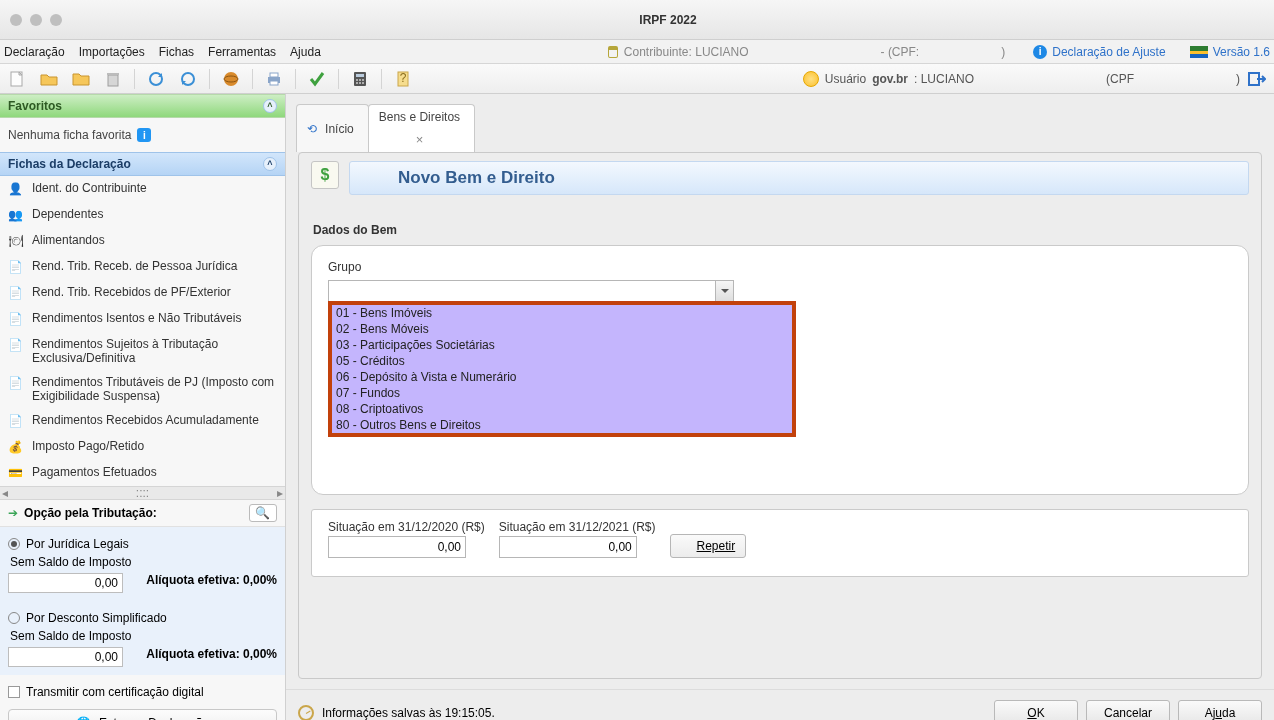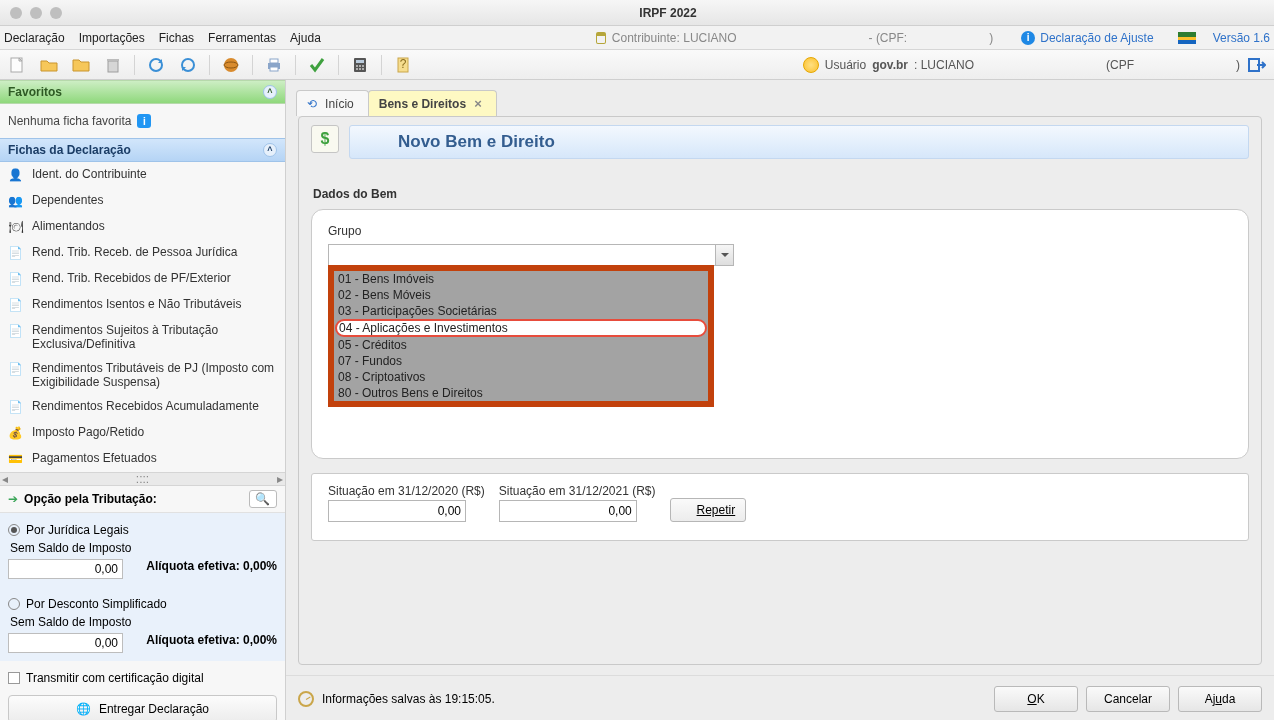--- a/index.html
+++ b/index.html
@@ -1,19 +1,19 @@
 <!DOCTYPE html>
 <html><head>
 <meta charset="utf-8">
 <style>
 * { box-sizing: border-box; margin: 0; padding: 0; font-family: "Helvetica Neue", Arial, sans-serif; font-size: 12px; }
 html, body { width: 1274px; height: 720px; overflow: hidden; background: #ececec; }
 
 
-.titlebar { height: 26px; background: linear-gradient(#f6f6f6,#e6e6e6); border-bottom: 1px solid #cfcfcf; display: flex; align-items: center; }
+.titlebar { height: 40px; background: linear-gradient(#f6f6f6,#e6e6e6); border-bottom: 1px solid #cfcfcf; display: flex; align-items: center; }
 .traffic { display: flex; gap: 8px; padding-left: 10px; }
 .dot { width: 12px; height: 12px; border-radius: 50%; background: #bfbfbf; }
 .title-center { flex: 1; text-align: center; font-weight: 600; color: #333; }
 
 
 .menubar { height: 24px; background: #f2f2f2; border-bottom: 1px solid #d6d6d6; display: flex; align-items: center; padding: 0 4px; gap: 14px; }
 .menubar .menu { color: #222; cursor: default; }
 .menubar .spacer { flex: 1; }
 .contrib-block { display: flex; align-items: center; gap: 6px; color: #888; }
 .lock-icon { width: 10px; height: 12px; border: 1px solid #b6a63a; border-top: 4px solid #b6a63a; border-radius: 2px; display: inline-block; }
@@ -50,34 +50,34 @@
 .val-input { width: 115px; border: 1px solid #bdbdbd; background: #fff; text-align: right; padding: 2px 4px; }
 .aliq { font-weight: 600; }
 .transmit-row { padding: 10px 8px; display: flex; align-items: center; gap: 6px; }
 .cbx { width: 12px; height: 12px; border: 1px solid #999; background: #fff; }
 .deliver-btn { margin: 0 8px 8px; border: 1px solid #c8c8c8; background: linear-gradient(#fcfcfc,#ececec); border-radius: 4px; padding: 6px; display: flex; align-items: center; justify-content: center; gap: 8px; }
 
 
 .content { flex: 1; display: flex; flex-direction: column; background: #ededed; }
 .tabs { display: flex; padding: 10px 10px 0; gap: 0; }
 .tab { border: 1px solid #c9c9c9; border-bottom: none; background: #f7f7f7; padding: 5px 14px 5px 10px; border-radius: 4px 4px 0 0; display: flex; align-items: center; gap: 8px; margin-right: -1px; color: #444; }
-.tab.active { background: #fef9c3; font-weight: bold; }
+.tab.active { background: #ffffff; font-weight: normal; flex-direction: column; }
 .tab .close { color: #888; font-size: 13px; }
 .content-card { margin: 0 12px 0 12px; border: 1px solid #c9c9c9; border-radius: 4px; background: #ededed; flex: 1; padding: 8px 12px 0; display: flex; flex-direction: column; min-height: 0; }
 .card-header { display: flex; align-items: center; gap: 12px; background: linear-gradient(#f3f8fe,#d6e7fa); border: 1px solid #c4d8f0; border-radius: 3px; padding: 6px 10px; }
 .green-sq { width: 28px; height: 28px; border: 1px solid #c5c5c5; border-radius: 3px; background: #f9f9f0; display: flex; align-items: center; justify-content: center; color: #3fa13f; font-weight: bold; font-size: 16px; }
 .card-title { font-size: 17px; font-weight: 600; color: #335d8f; }
 .section-label { margin: 28px 0 8px 2px; font-weight: 600; color: #333; }
 .form-box { border: 1px solid #cacaca; background: #fff; border-radius: 12px; padding: 14px 16px 18px; position: relative; }
 .grp-label { color: #333; margin-bottom: 6px; }
 .select { width: 406px; height: 22px; border: 1px solid #b6b6b6; background: #fff; display: flex; }
 .select .txt { flex: 1; padding: 2px 4px; }
 .select .btn { width: 18px; border-left: 1px solid #b6b6b6; background: linear-gradient(#f6f6f6,#dedede); display: flex; align-items: center; justify-content: center; }
 .select .btn::after { content: ""; border: 4px solid transparent; border-top-color: #555; margin-top: 3px; }
-.dropdown { width: 386px; border: 6px solid #c2410c; background: #a3a3a3; margin-top: -1px; }
+.dropdown { width: 468px; border: 4px solid #c2410c; background: #c4b5fd; margin-top: -1px; }
 .dropdown .opt { padding: 1px 4px; color: #222; }
 .dropdown .opt.hl { background: #fff; border: 2px solid #e74c3c; border-radius: 10px; margin: 0 1px; padding: 0 2px; }
 .situ-row { border: 1px solid #cacaca; background: #fff; border-radius: 3px; margin-top: 14px; padding: 10px 16px 18px; display: flex; align-items: flex-end; gap: 14px; }
 .situ-col { display: flex; flex-direction: column; }
 .situ-col label { color: #333; margin-bottom: 2px; }
 .situ-col input { width: 138px; border: 1px solid #b6b6b6; padding: 3px 4px; text-align: right; background: #fff; }
 .rep-btn { border: 1px solid #b6b6b6; background: linear-gradient(#fafafa,#ececec); border-radius: 3px; padding: 4px 10px; }
 .rep-info { color: #555; max-width: 210px; }
 .footer { display: flex; align-items: center; gap: 8px; padding: 10px 12px; border-top: 1px solid #dcdcdc; margin-top: 10px; }
 .footer .spacer { flex: 1; }
@@ -111,21 +111,21 @@
     <span>Contribuinte: LUCIANO</span>
     <span style="width:120px;"></span>
     <span>- (CPF:</span>
     <span style="width:70px;"></span>
     <span>)</span>
   </div>
   <div style="display:flex;align-items:center;gap:5px;margin-left:14px;color:#2f72c9;">
     <span class="blue-badge">i</span>
     <span>Declaração de Ajuste</span>
   </div>
-  <div style="display:flex;align-items:center;gap:17px;margin-left:10px;color:#2f72c9;">
+  <div style="display:flex;align-items:center;gap:5px;margin-left:10px;color:#2f72c9;">
     <span class="flag"></span>
     <span>Versão 1.6</span>
   </div>
 </div>
 
 <div class="toolbar">
   <span class="iconbtn">
       <svg width="16" height="16">
         <rect x="2" y="1" width="11" height="14" fill="#fdfdfd" stroke="#a9a9a9"></rect>
         <path d="M10 1 L13 4 L10 4 Z" fill="#e4e4e4" stroke="#a9a9a9"></path>
@@ -354,22 +354,22 @@
       <div class="form-box" style="min-height:250px;">
         <div class="grp-label">Grupo</div>
         <div class="select">
           <div class="txt"></div>
           <div class="btn"></div>
         </div>
         <div class="dropdown" id="dropdown">
             <div class="opt">01 - Bens Imóveis</div>
             <div class="opt">02 - Bens Móveis</div>
             <div class="opt">03 - Participações Societárias</div>
-            <div class="opt hl">04 - Aplicações e Investimentos</div>
             <div class="opt">05 - Créditos</div>
+            <div class="opt">06 - Depósito à Vista e Numerário</div>
             <div class="opt">07 - Fundos</div>
             <div class="opt">08 - Criptoativos</div>
             <div class="opt">80 - Outros Bens e Direitos</div>
           </div>
       </div>
 
       <div class="situ-row">
         <div class="situ-col">
           <label>Situação em 31/12/2020 (R$)</label>
           <input value="0,00" style="">

